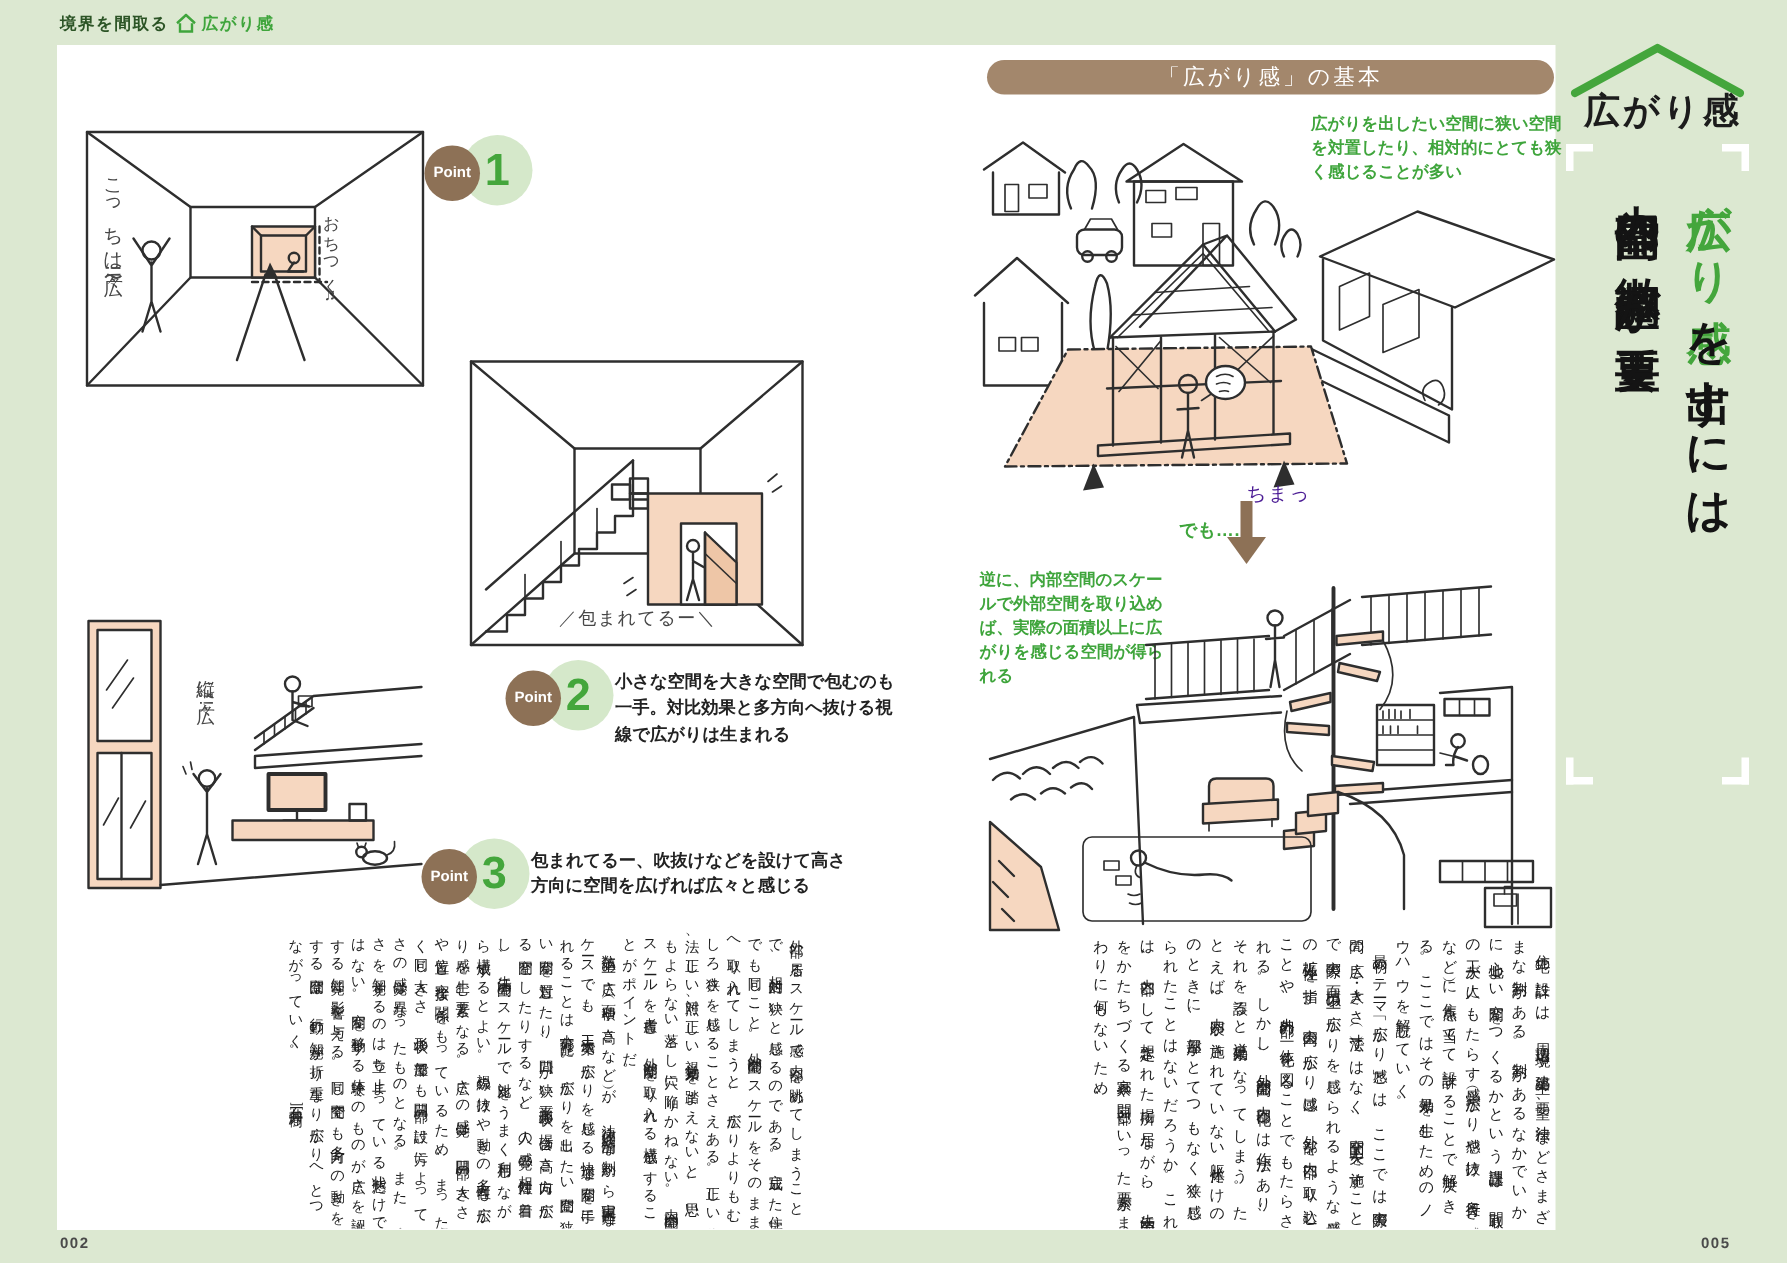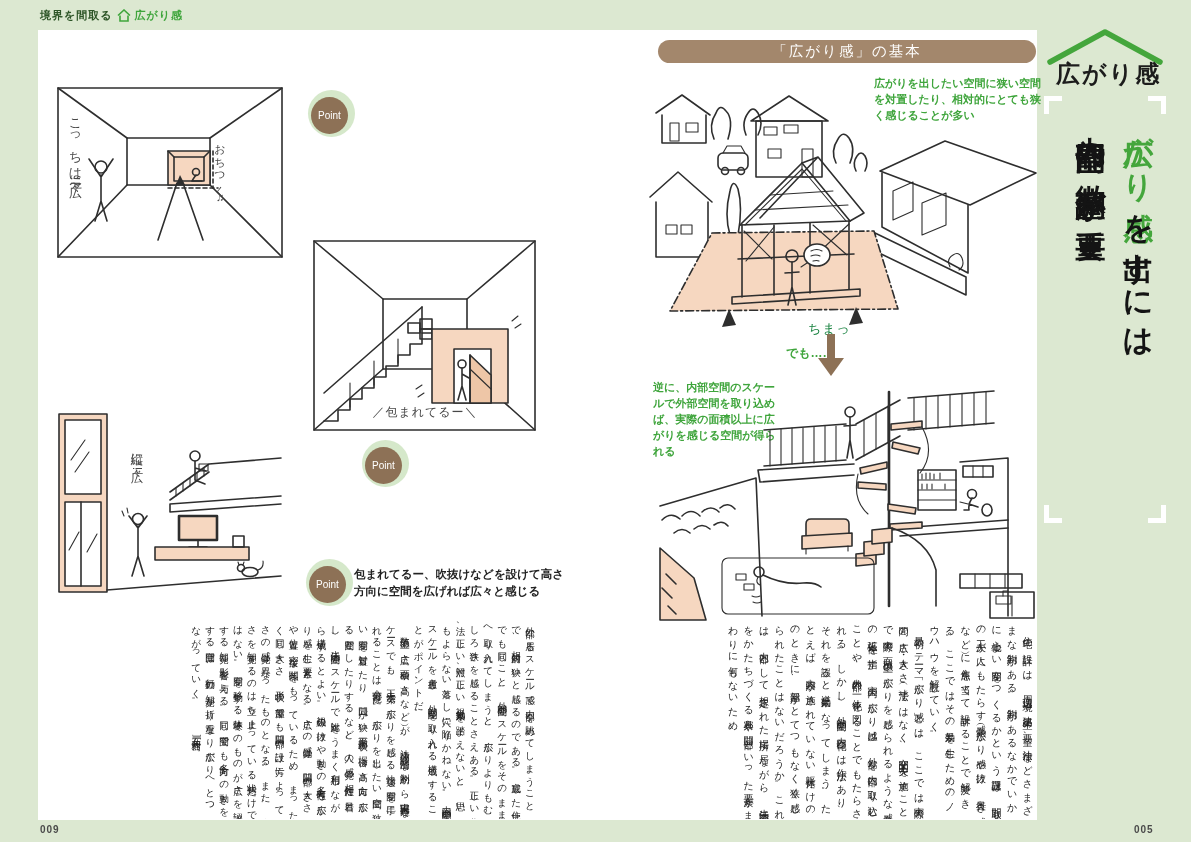--- a/index.html
+++ b/index.html
@@ -16,21 +16,21 @@
   
   .banner{height:23px;background:#a3876c;border-radius:12px;color:#fff;font-size:14.5px;
           letter-spacing:2px;display:flex;align-items:center;justify-content:center;}
 
   
   .point-badge{width:74px;height:50px;}
   .pb-green{position:absolute;left:25px;top:0;width:47px;height:47px;border-radius:50%;
             background:#d5e8ca;display:flex;align-items:center;justify-content:center;}
   .pb-num{color:#44a63c;font-size:30px;font-weight:bold;line-height:1;}
   .pb-brown{position:absolute;left:0;top:7px;width:37px;height:37px;border-radius:50%;background:#8d7156;
-            color:#fff;font-size:10px;font-weight:normal;display:flex;align-items:center;justify-content:center;margin-left:28px;}
+            color:#fff;font-size:10px;font-weight:bold;display:flex;align-items:center;justify-content:center;}
   .point-text{font-size:11.5px;font-weight:600;line-height:1.5;color:#222;}
 
   
   .caption{color:#3fa53c;font-weight:bold;font-size:11px;line-height:1.45;}
   .hand{color:#474747;font-size:13px;letter-spacing:1px;}
   .vtext{writing-mode:vertical-rl;text-orientation:mixed;}
 
   
   .vbody{writing-mode:vertical-rl;text-orientation:mixed;overflow:hidden;color:#1d1d1d;}
   .vbody p{margin:0;text-indent:1em;}
@@ -152,20 +152,21 @@
     </g>
   </svg>
   <div class="abs hand" style="left:310px;top:404px;width:230px;text-align:center;font-size:12px">／包まれてるー＼</div>
 
   <div class="abs point-badge" style="left:337px;top:440px">
     <div class="pb-green">
         <span class="pb-num">2</span>
       </div>
     <div class="pb-brown">Point</div>
   </div>
+  <div class="abs point-text" style="left:410px;top:447px;width:196px">小さな空間を大きな空間で包むのも一手。対比効果と多方向へ抜ける視線で広がりは生まれる</div>
 
   <svg class="sketch" style="left:45px;top:400px" width="240" height="215" viewBox="0 0 240 215">
     <g>
       <rect class="fill-peach" x="14" y="14" width="48" height="178"></rect>
       <rect class="fill-white" x="20" y="20" width="36" height="74"></rect>
       <path class="thin" d="M26,60 L40,40 M30,72 L44,52"></path>
       <rect class="fill-white" x="20" y="102" width="36" height="84"></rect>
       <line x1="36" y1="102" x2="36" y2="186"></line>
       <path class="thin" d="M24,150 L34,132 M42,152 L52,134"></path>
     </g>
@@ -273,21 +274,21 @@
     <g>
       <ellipse class="fill-white" cx="167" cy="180" rx="13" ry="11"></ellipse>
       <path class="thin" d="M157,188 L151,192 M161,176 q6,-3 11,0 M161,181 q5,-2 9,0 M163,186 q4,-1 6,0"></path>
     </g>
     <g>
       <path class="fill-dark" d="M79,234 L72,252 L86,250 Z"></path>
       <path class="fill-dark" d="M206,232 L199,250 L213,248 Z"></path>
     </g>
   </svg>
   <div class="abs caption" style="left:874px;top:76px;width:168px">広がりを出したい空間に狭い空間を対置したり、相対的にとても狭く感じることが多い</div>
-  <span class="abs hand" style="left:808px;top:320px;color:#15803d">ちまっ</span>
+  <span class="abs hand" style="left:831px;top:320px;color:#4c1d95">ちまっ</span>
 
   <span class="abs caption" style="left:786px;top:345px;font-size:12px">でも……</span>
   <svg class="sketch" style="left:818px;top:334px" width="26" height="44" viewBox="0 0 26 44">
     <path class="fill-brown" d="M9,0 L17,0 L17,26 L9,26 Z"></path>
     <path class="fill-brown" d="M0,24 L26,24 L13,42 Z"></path>
   </svg>
   <div class="abs caption" style="left:653px;top:380px;width:124px">逆に、内部空間のスケールで外部空間を取り込めば、実際の面積以上に広がりを感じる空間が得られる</div>
 
   <svg class="sketch" style="left:660px;top:378px" width="378" height="242" viewBox="0 0 378 242">
     <g class="thin">
@@ -369,21 +370,21 @@
         <rect class="thin" x="84" y="206" width="10" height="6"></rect>
       <path class="thin" d="M92,218 q4,2 8,0 M93,224 q4,2 8,0"></path>
     </g>
   </svg>
 
   <div class="abs vbody vbody-r" style="left:623px;top:619px;width:412px;height:200px">
       <p>住宅の設計には、周辺環境や建築主の要望、法律などさまざまな制約がある。制約があるなかでいかに心地よい空間をつくるかという課題は、間取りの工夫が人にもたらす感覚（広がり感や抜け、奥行き感など）に焦点を当てて設計することで解決できる。ここではその効果を生むためのノウハウを解説していく。</p>
       <p>最初のテーマ「広がり感」とは、ここでは実際の空間の広さ・大きさ（寸法）ではなく、空間的工夫を施すことで実際の面積以上の広がりを感じられるような感覚の拡張性を指す。室内の広がり感は、外部を内部に取り込むことや、内外部の一体化を図ることでもたらされる。しかし、外部空間の内部化には作法があり、それを誤ると逆効果になってしまう。たとえば、内装が施されていない躯体だけの状態のときに、部屋がとてつもなく狭く感じられたことはないだろうか。これは、内部として想定された場所に居ながら、生活空間をかたちづくる家具や開口部といった要素がまわりに何もないため、</p>
     </div>
 
-  <div class="abs pageno" style="left:40px;top:824px">009</div>
+  <div class="abs pageno" style="left:40px;top:824px">002</div>
   <div class="abs pageno" style="left:1134px;top:824px">005</div>
 
   <svg class="sketch" style="left:1046px;top:26px" width="118" height="40" viewBox="0 0 118 40">
     <polyline points="4,36 59,6 114,36" style="stroke:#44a63c;stroke-width:5.5;fill:none"></polyline>
   </svg>
   <div class="abs tab-title" style="left:1056px;top:58px">広がり感</div>
 
   <div class="corner tl" style="left:1044px;top:96px"></div>
   <div class="corner tr" style="left:1148px;top:96px"></div>
   <div class="corner bl" style="left:1044px;top:505px"></div>

